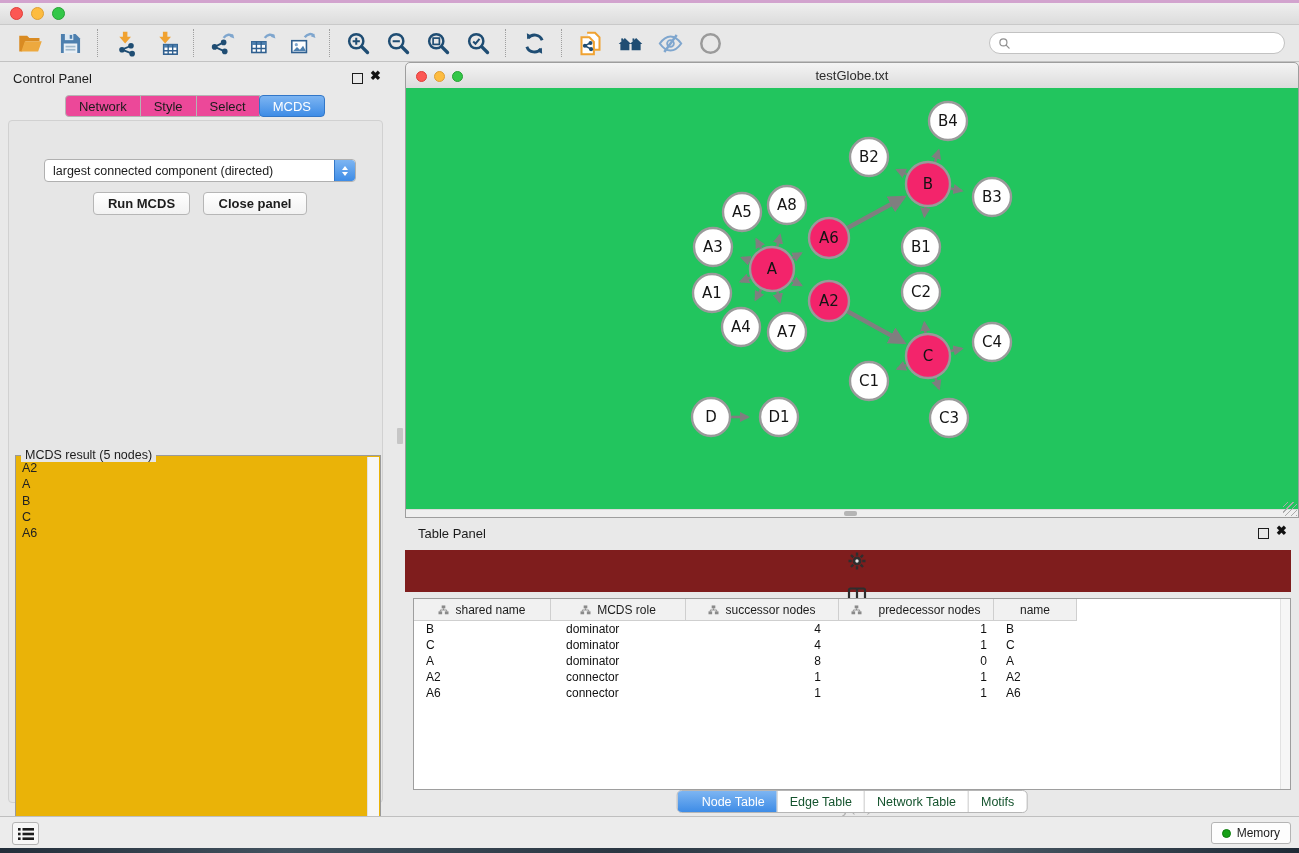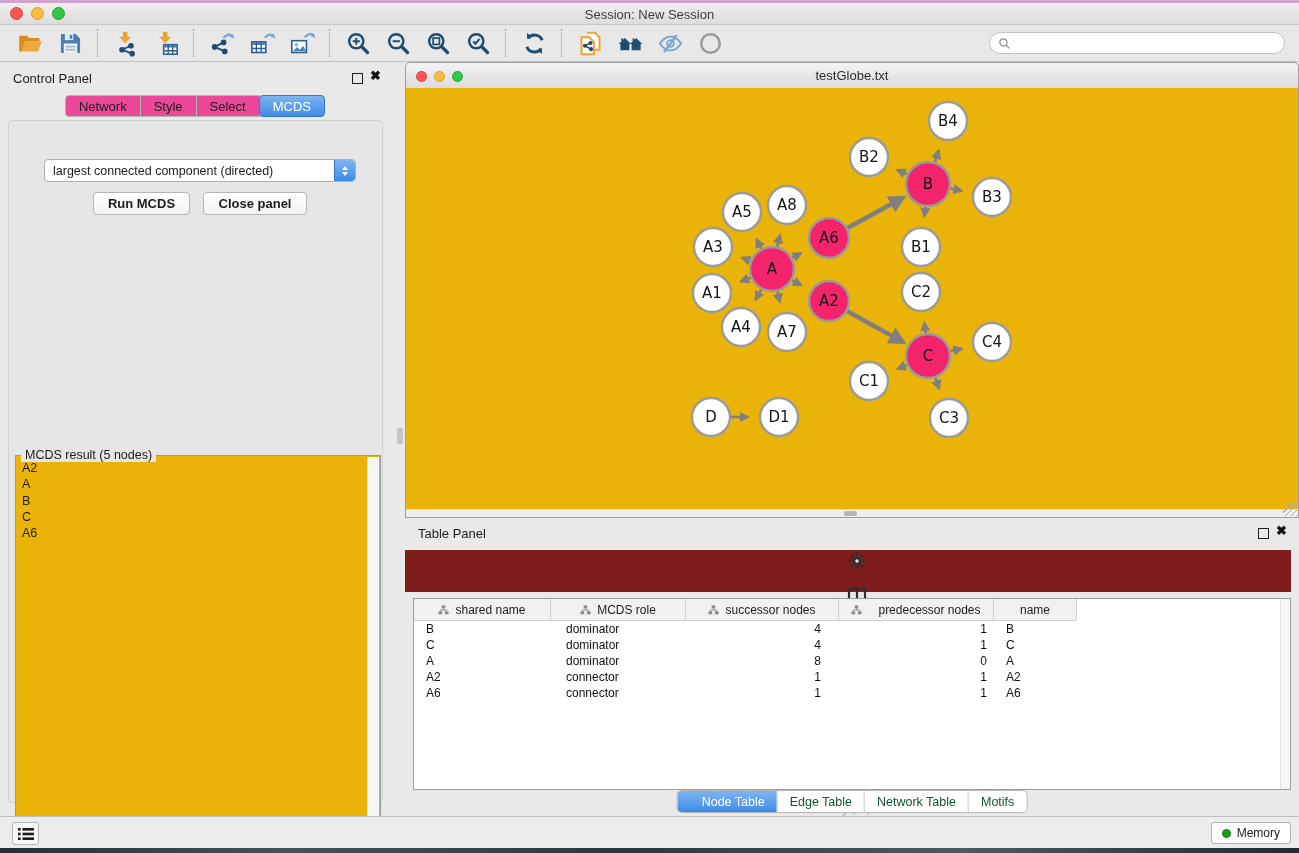--- a/index.html
+++ b/index.html
@@ -49,21 +49,21 @@
   .groupbox .legend{position:absolute;top:-8px;left:5px;background:#e6e6e6;padding:0 4px;font-size:12.5px;color:#1c1c1c;}
   .mcds-list{position:absolute;left:2px;top:4px;right:13px;bottom:2px;overflow:hidden;font-size:12.5px;line-height:16.3px;padding-left:4px;}
   .mcds-scroll{position:absolute;right:1px;top:1px;bottom:1px;width:11px;background:#f6f6f6;border-left:1px solid #e2e2e2;}
 
   
   .nw{position:absolute;left:405px;top:62px;width:894px;height:456px;}
   .nw-titlebar{position:absolute;left:0;top:0;right:0;height:30px;background:linear-gradient(#f4f4f4,#d9d9d9);border:1px solid #9e9e9e;border-radius:5px 5px 0 0;box-sizing:border-box;}
   .nw-lights{position:absolute;left:10px;top:8px;display:flex;gap:7px;}
   .nw-lights .light{width:11px;height:11px;}
   .nw-title{position:absolute;left:0;right:0;top:5px;text-align:center;font-size:13px;color:#2c2c2c;}
-  .nw-content{position:absolute;left:0;top:26px;right:0;bottom:0;background:#eab308;border:1px solid #9e9e9e;border-top:none;box-sizing:border-box;}
+  .nw-content{position:absolute;left:0;top:26px;right:0;bottom:0;background:#22c55e;border:1px solid #9e9e9e;border-top:none;box-sizing:border-box;}
   svg.graph{position:absolute;left:0;top:0;}
   .nw-hscroll{position:absolute;left:0;right:0;bottom:0;height:7px;background:#efefef;border-top:1px solid #dadada;}
   .nw-hthumb{position:absolute;left:438px;top:1px;width:13px;height:5px;background:#b5b5b5;border-radius:2px;}
   .nw-grip{position:absolute;right:1px;bottom:1px;width:14px;height:14px;background:repeating-linear-gradient(135deg,transparent 0 3px,#ababab 3px 4px);}
   .nw-vthumb{position:absolute;left:397px;top:428px;width:6px;height:16px;background:#c6c6c6;border-radius:1px;}
 
   
   .tp{position:absolute;left:405px;top:520px;width:894px;height:296px;}
   .tp-title{position:absolute;left:13px;top:6px;font-size:13px;color:#1c1c1c;}
   .tp .panel-float{right:30px;top:8px;}
@@ -102,21 +102,20 @@
 
 <div class="app">
   <div class="top-strip"></div>
 
   <div class="titlebar">
     <div class="lights">
       <span class="light red"></span>
       <span class="light yellow"></span>
       <span class="light green"></span>
     </div>
-    <div class="win-title">Session: New Session</div>
   </div>
 
   <div class="toolbar">
     <span class="tbtn">
         <svg viewBox="0 0 24 24">
           <path d="M2 5h7l2 2h9v3H7.5L4.5 19H2z" fill="#d98b22"></path>
           <path d="M7 10h15l-3.2 9H3.8z" fill="#eda93f"></path>
         </svg>
       </span>
     <span class="tbtn">

